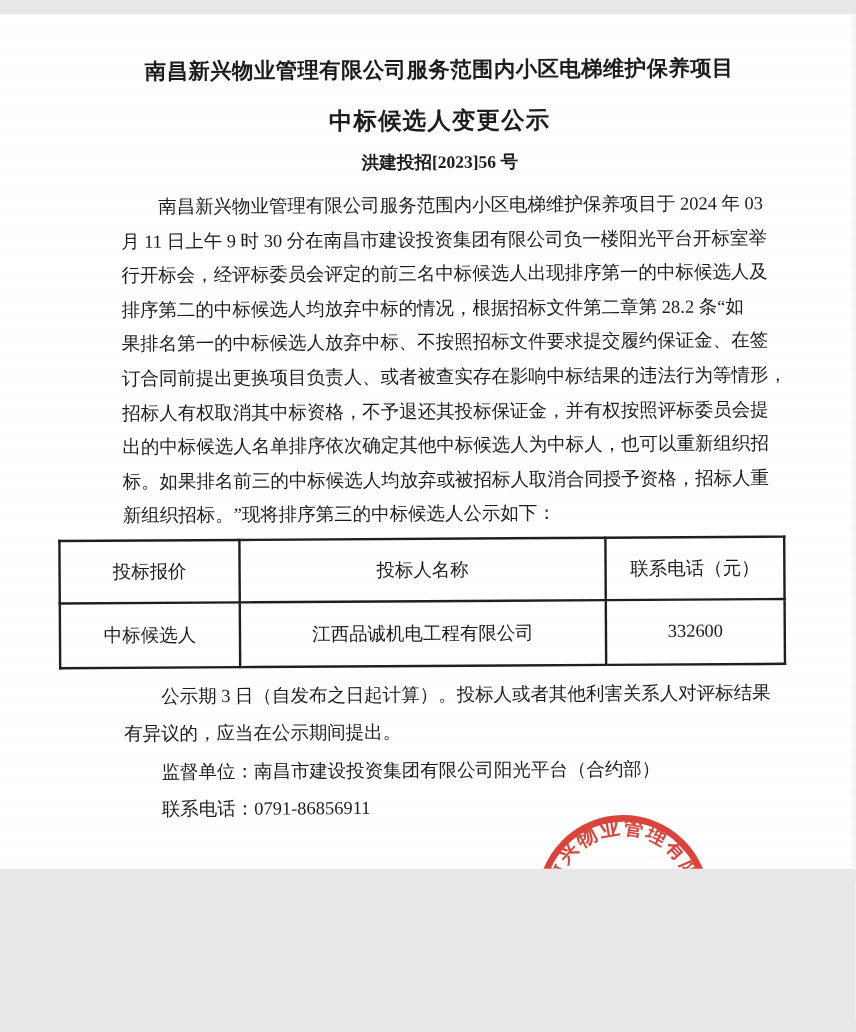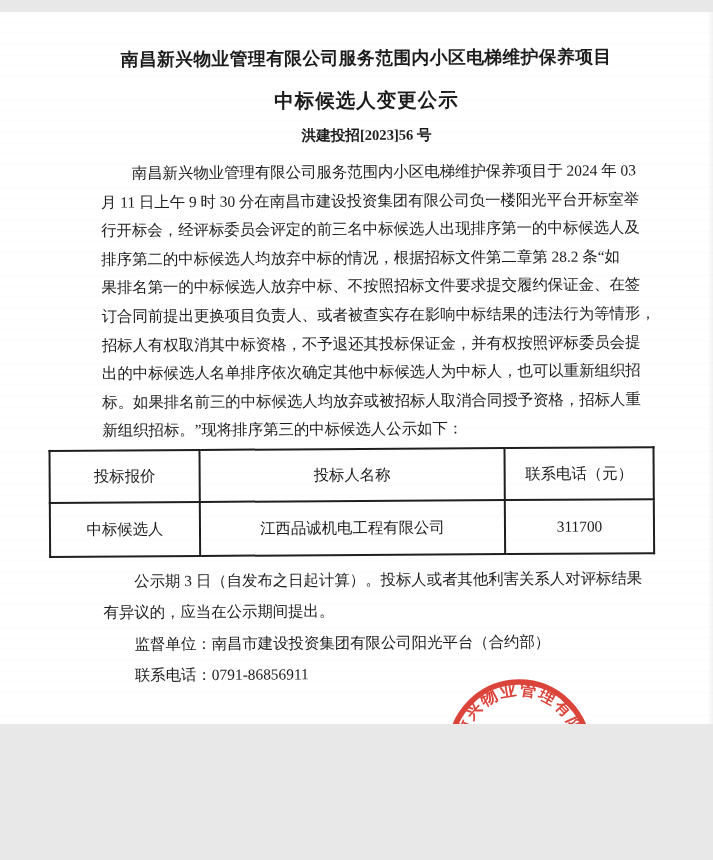--- a/index.html
+++ b/index.html
@@ -74,21 +74,21 @@
     <table class="bid-table">
       <tbody>
           <tr class="hrow">
         <th class="c1">投标报价</th>
         <th class="c2">投标人名称</th>
         <th class="c3">联系电话（元）</th>
       </tr>
       <tr class="drow">
         <td class="c1">中标候选人</td>
         <td class="c2">江西品诚机电工程有限公司</td>
-        <td class="c3">311700</td>
+        <td class="c3">332600</td>
       </tr>
     </tbody>
       </table>
 
     <div class="notes-block">
       <div class="line indent">公示期 3 日（自发布之日起计算）。投标人或者其他利害关系人对评标结果</div>
       <div class="line">有异议的，应当在公示期间提出。</div>
       <div class="line indent">监督单位：南昌市建设投资集团有限公司阳光平台（合约部）</div>
       <div class="line indent">联系电话：0791-86856911</div>
     </div>

